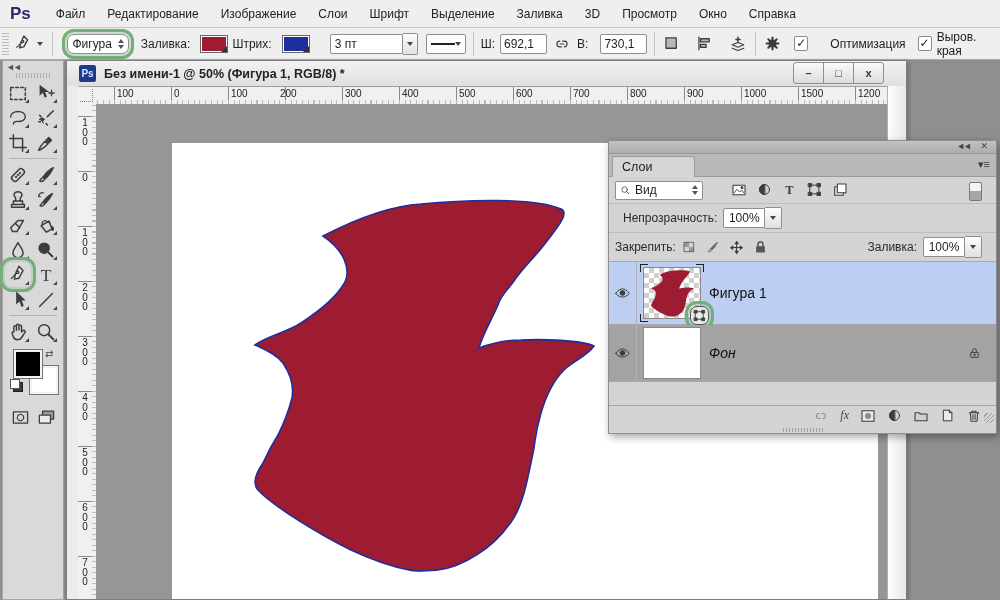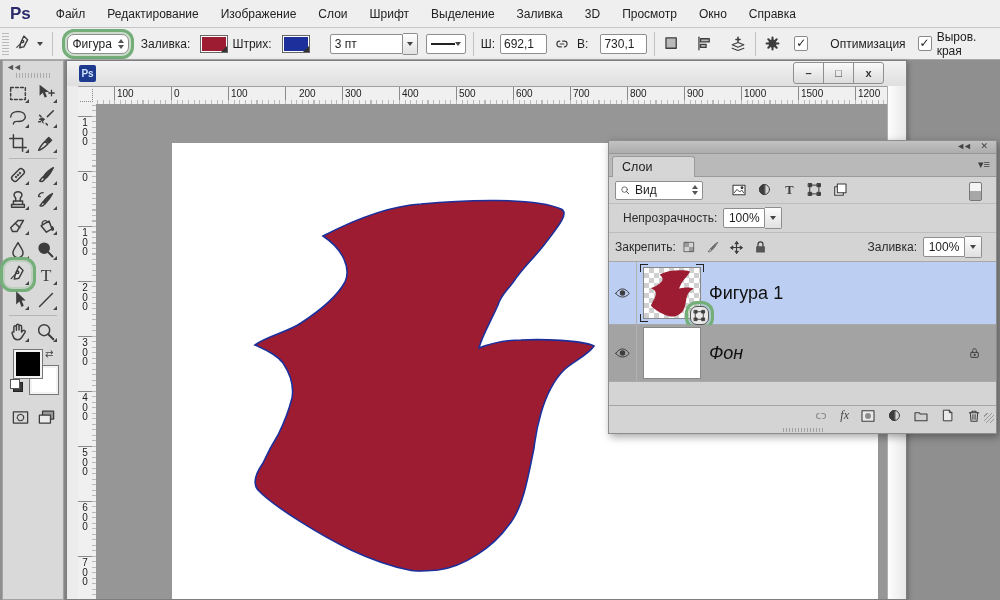--- a/index.html
+++ b/index.html
@@ -97,21 +97,21 @@
   .layer-row.normal{background:#a3a3a3}
   .thumbwrap{position:relative;margin:5px 8px 5px 6px}
   .thumb{width:56px;height:50px;background:#fff;border:1px solid #888}
   .thumb.checker{background:#fff conic-gradient(#cfcfcf 0 25%,#fff 0 50%,#cfcfcf 0 75%,#fff 0) 0 0/10px 10px}
   .corner{position:absolute;width:7px;height:7px;border:1.5px solid #222}
   .c-tl{left:-3px;top:-3px;border-right:none;border-bottom:none}
   .c-tr{right:-3px;top:-3px;border-left:none;border-bottom:none}
   .c-bl{left:-3px;bottom:-3px;border-right:none;border-top:none}
   .c-br{right:-3px;bottom:-3px;border-left:none;border-top:none}
   .vbadge{position:absolute;right:-8px;bottom:-6px;width:17px;height:17px;background:#e9e9e9;border:1px solid #555;display:flex;align-items:center;justify-content:center}
-  .layer-name{font-size:18px;color:#111}
+  .layer-name{font-size:14px;color:#111}
   .layer-name.bgname{font-style:italic}
   .row-lock{position:absolute;right:14px;top:50%;transform:translateY(-50%)}
   #lp-bottombar{position:absolute;left:0;right:0;bottom:8px;height:19px;background:#d4d4d4;border-top:1px solid #a5a5a5;display:flex;align-items:center;justify-content:flex-end;gap:11px;padding-right:14px}
   #lp-handle{position:absolute;left:50%;bottom:1px;transform:translateX(-50%);width:40px;height:4px;background:repeating-linear-gradient(90deg,#9f9f9f 0 1px,transparent 1px 3px)}
   #lp-grip{position:absolute;right:2px;bottom:10px;width:10px;height:10px;background:repeating-linear-gradient(135deg,transparent 0 2px,#9a9a9a 2px 3px)}
   .fx-label{font-style:italic;font-weight:normal;font-family:"Liberation Serif","DejaVu Serif",serif;font-size:12px;color:#444}
 </style>
 </head>
 <body>
 
@@ -425,35 +425,36 @@
             <rect x="7" y="4" width="14" height="10" fill="#9a9a9a"></rect>
             <rect x="3" y="9" width="14" height="10" fill="#ececec"></rect>
           </svg>
         </span>
       </div>
     </div>
 
   <div id="docwin" class="abs">
     <div id="titlebar">
       <span id="doc-psicon">Ps</span>
+      <span id="doc-title">Без имени-1 @ 50% (Фигура 1, RGB/8) *</span>
     </div>
     <div id="winbtns">
       <span class="winbtn">–</span>
       <span class="winbtn">□</span>
       <span class="winbtn">x</span>
     </div>
     <div id="lframe"></div>
     <div id="rcorner">
         <span class="mark"></span>
       </div>
     <div id="hruler">
         <span class="hlab" style="left: 21px;">100</span>
         <span class="hlab" style="left: 78px;">0</span>
         <span class="hlab" style="left: 135px;">100</span>
-        <span class="hlab" style="left: 203px;">200</span>
+        <span class="hlab" style="left: 184px;">200</span>
         <span class="hlab" style="left: 249px;">300</span>
         <span class="hlab" style="left: 306px;">400</span>
         <span class="hlab" style="left: 363px;">500</span>
         <span class="hlab" style="left: 420px; text-align: right;">600</span>
         <span class="hlab" style="left: 477px;">700</span>
         <span class="hlab" style="left: 534px;">800</span>
         <span class="hlab" style="left: 591px;">900</span>
         <span class="hlab" style="left: 648px;">1000</span>
         <span class="hlab" style="left: 705px;">1500</span>
         <span class="hlab" style="left: 762px;">1200</span>

